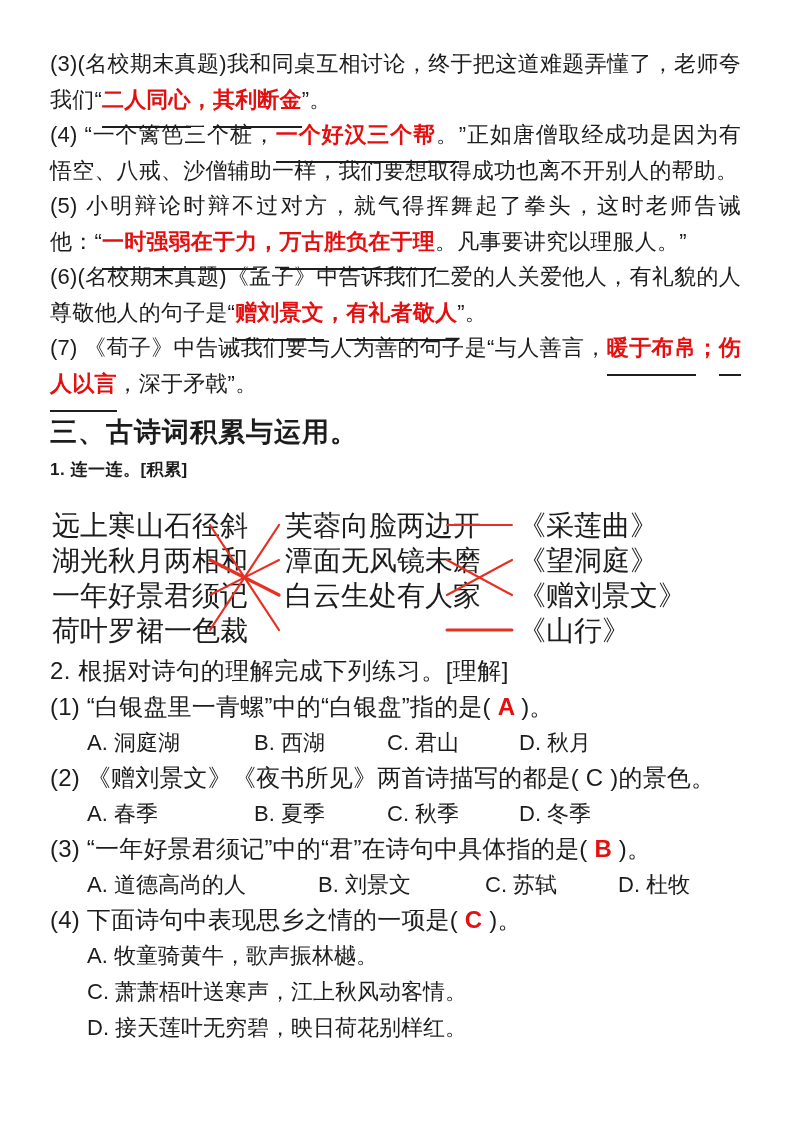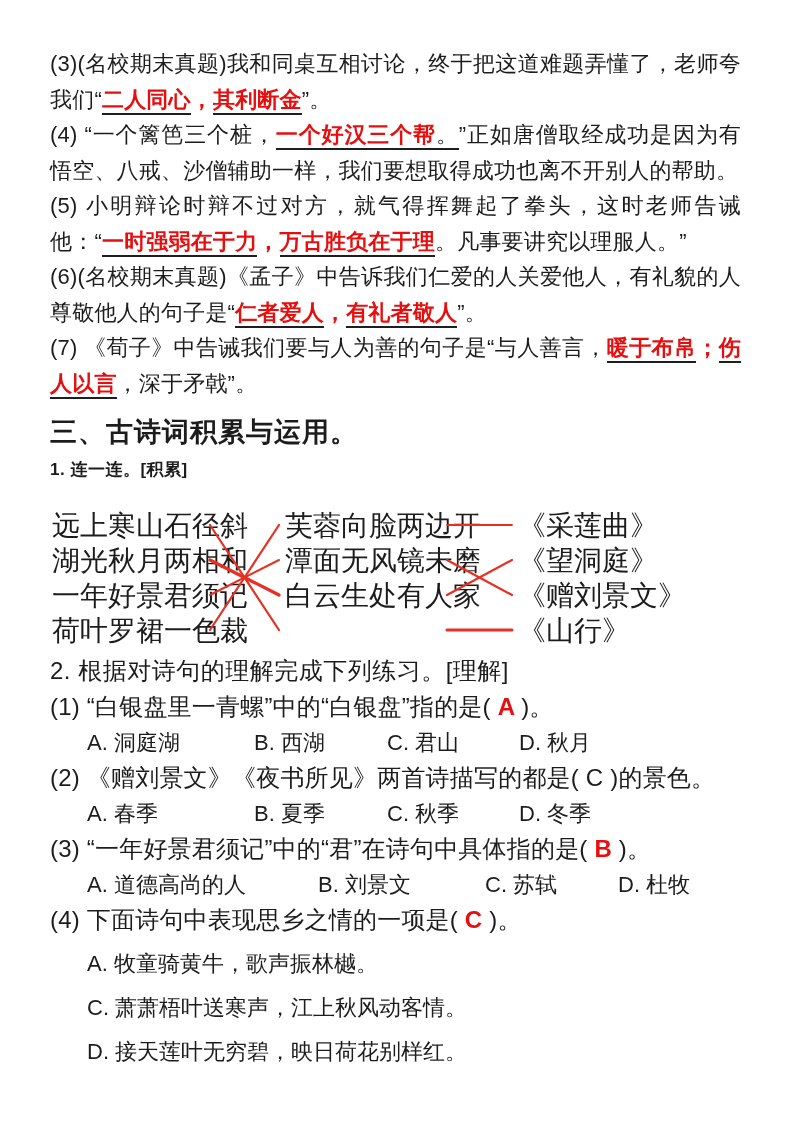--- a/index.html
+++ b/index.html
@@ -15,21 +15,21 @@
   }
   .sec1 p{
     margin:0;
     font-size:22px;
     line-height:35.5px;
     text-align:justify;
     letter-spacing:0.2px;
   }
   span.red{color:#e60f0f;}
   span.b{font-weight:700;}
-  span.u{border-bottom:2.5px solid #1e1e1e;padding-bottom:1px;}
+  span.u{border-bottom:2.5px solid #1e1e1e;padding-bottom:14px;}
   h2.sec-head{
     margin:12px 0 0 0;
     font-size:27px;line-height:38px;font-weight:700;letter-spacing:1px;
   }
   h3.sub-head{
     margin:0;
     font-size:17px;line-height:37px;font-weight:700;letter-spacing:0.5px;
   }
   h3.sub-head2{
     margin:4px 0 0 0;
@@ -58,33 +58,33 @@
   }
   .opts span{display:inline-block;}
   .opts-a span:nth-child(1){width:167px;}
   .opts-a span:nth-child(2){width:133px;}
   .opts-a span:nth-child(3){width:132px;}
   .opts-b span:nth-child(1){width:231px;}
   .opts-b span:nth-child(2){width:167px;}
   .opts-b span:nth-child(3){width:133px;}
   .opts-stack div{
     padding-left:37px;
-    font-size:22px;line-height:36px;margin-top:8px;
+    font-size:22px;line-height:36px;
   }
 </style>
 </head>
 <body>
 
 <div class="page">
 
   <div class="sec1">
     <p><span>(3)(名校期末真题)我和同桌互相讨论，终于把这道难题弄懂了，老师夸我们“</span><span class="red u b">二人同心</span><span class="red b">，</span><span class="red u b">其利断金</span><span>”。</span></p>
     <p><span>(4) “一个篱笆三个桩，</span><span class="red u b">一个好汉三个帮</span><span class="u">。</span><span>”正如唐僧取经成功是因为有悟空、八戒、沙僧辅助一样，我们要想取得成功也离不开别人的帮助。</span></p>
     <p><span>(5) 小明辩论时辩不过对方，就气得挥舞起了拳头，这时老师告诫他：“</span><span class="red u b">一时强弱在于力</span><span class="red b">，</span><span class="red u b">万古胜负在于理</span><span>。凡事要讲究以理服人。”</span></p>
-    <p><span>(6)(名校期末真题)《孟子》中告诉我们仁爱的人关爱他人，有礼貌的人尊敬他人的句子是“</span><span class="red u b">仁者爱人</span><span class="red b">，</span><span class="red u b">有礼者敬人</span><span>”。</span></p>
+    <p><span>(6)(名校期末真题)《孟子》中告诉我们仁爱的人关爱他人，有礼貌的人尊敬他人的句子是“</span><span class="red u b">赠刘景文</span><span class="red b">，</span><span class="red u b">有礼者敬人</span><span>”。</span></p>
     <p><span>(7) 《荀子》中告诫我们要与人为善的句子是“与人善言，</span><span class="red u b">暖于布帛</span><span class="red b">；</span><span class="red u b">伤人以言</span><span>，深于矛戟”。</span></p>
   </div>
 
   <h2 class="sec-head">三、古诗词积累与运用。</h2>
 
   <h3 class="sub-head">1. 连一连。[积累]</h3>
 
   <div class="match">
     <div class="mcol c1">
         <div>远上寒山石径斜</div>

